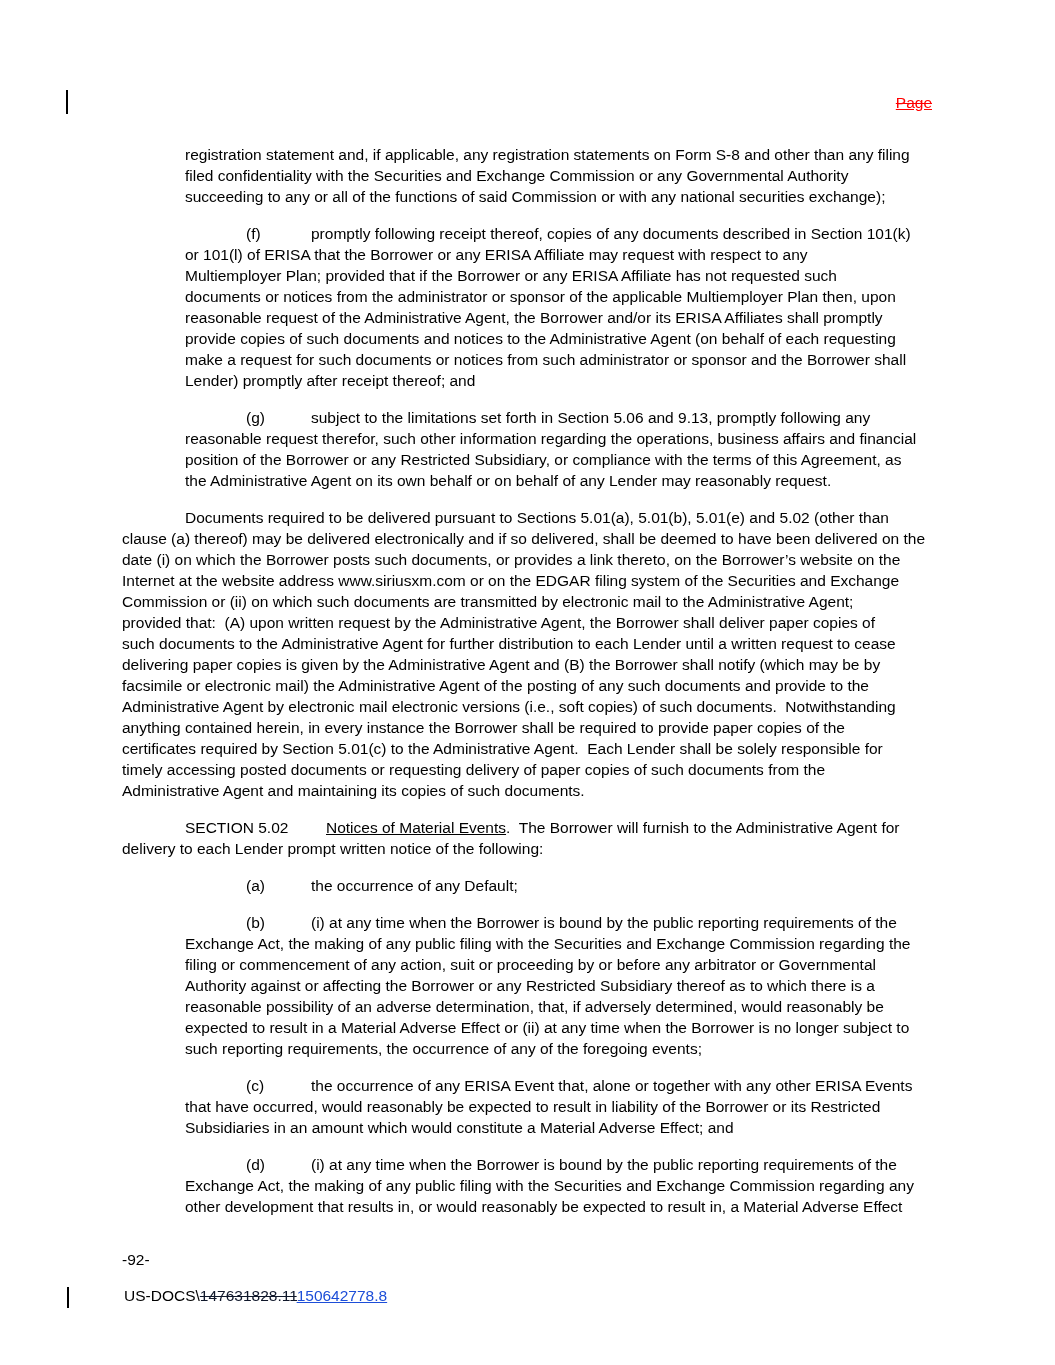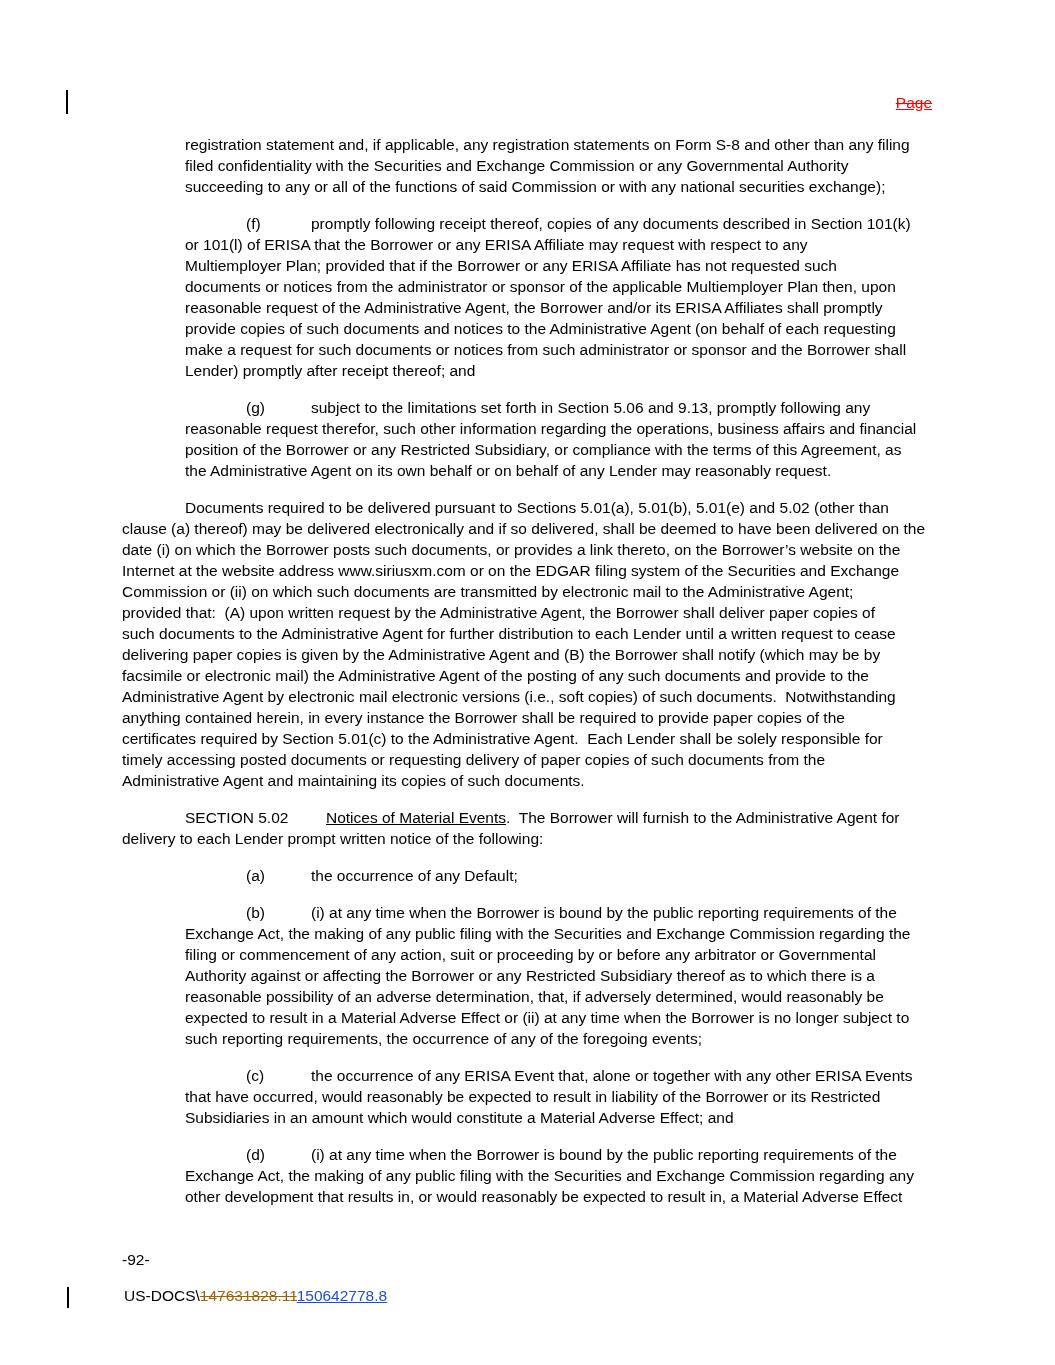--- a/index.html
+++ b/index.html
@@ -9,27 +9,27 @@
     -webkit-font-smoothing:antialiased;
   }
   .page{position:absolute;inset:0;background:#ffffff;overflow:hidden;}
   .change-bar{position:absolute;width:2px;background:#000000;}
   #bar-top{left:66px;top:90px;height:24px;}
   #bar-bottom{left:67px;top:1287px;height:21px;}
   .header{position:absolute;top:93px;left:122px;width:810px;text-align:right;
     font-size:15.5px;line-height:19px;}
   .page-del{color:#FF0000;text-decoration:underline line-through;margin-top:24px;
     -webkit-text-decoration-line:underline line-through;}
-  .content{position:absolute;left:122px;top:134px;width:816px;}
+  .content{position:absolute;left:122px;top:144px;width:816px;}
   .para{margin:0 0 16px 0;}
   .para.ind{margin-left:63px;}
   .line{white-space:pre;line-height:21px;font-size:15.5px;}
   .gap,.lbl{display:inline-block;vertical-align:baseline;}
   .u{text-decoration:underline;}
-  .del{color:#a16207;text-decoration:line-through;}
+  .del{color:#0f172a;text-decoration:line-through;}
   .ins{color:#1d4ed8;text-decoration:underline;}
   .footer-num{position:absolute;top:1249px;left:122px;width:810px;text-align:left;
     font-size:15.5px;line-height:21px;}
   .footer-doc{position:absolute;left:124px;top:1285px;font-size:15.5px;line-height:21px;white-space:pre;}
 </style>
 </head>
 <body>
 
 <div class="page">
 

